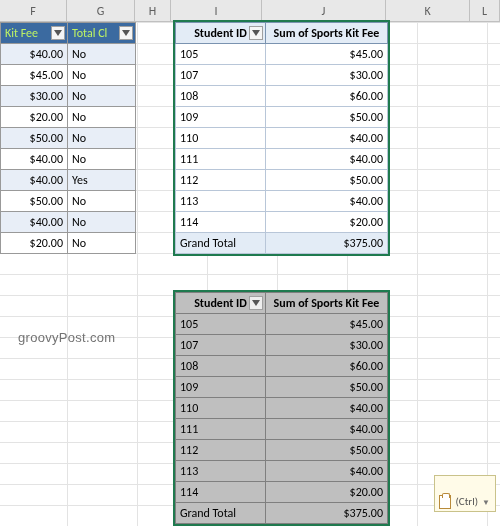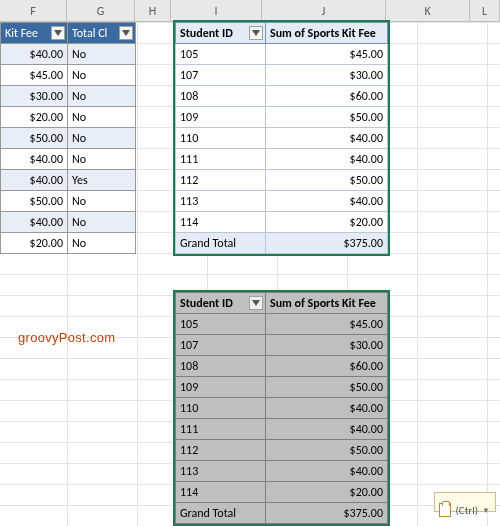--- a/index.html
+++ b/index.html
@@ -56,21 +56,21 @@
   .tbl th, .tbl td {
     border: 1px solid #999;
     padding: 2px 4px;
     height: 21px;
     line-height: 16px;
     background: #fff;
   }
   
   .src th {
     background: #3b6aa0;
-    color: #ffffff;
+    color: #bef264;
     font-weight: normal;
     text-align: left;
     position: relative;
     overflow: hidden;
     white-space: nowrap;
   }
   .src td.amt { text-align: right; }
   .src tr.band td { background: #e8eef7; }
   .drop {
     position: absolute;
@@ -78,21 +78,21 @@
     width: 14px; height: 14px;
     background: #f5f5f5;
     border: 1px solid #a0a0a0;
     display:flex;align-items:center;justify-content:center;
   }
   .drop svg { display:block; }
   
   .pivot th {
     background: #e3ecf6;
     font-weight: bold;
-    text-align: left;
+    text-align: center;
     border: 1px solid #7a93b0;
     position: relative;
     white-space: nowrap;
   }
   .pivot td { border: 1px solid #b8c6d8; margin-top: 15px; }
   .pivot td.v { text-align: right; }
   .pivot tr.total td {
     font-weight: normal;
     background: #e3ecf6;
     border-top: 1px solid #7a93b0;
@@ -108,30 +108,30 @@
   
   .pivot.pasted td { background: #bfbfbf; }
   .pivot.pasted th { background: #bfbfbf; }
   .pivot.pasted tr.total td { background: #bfbfbf; }
   .pivot.pasted { outline: 2px solid #1f7a4f; }
   .pivot.pasted th, .pivot.pasted td { border: 1px solid #7f7f7f; }
   .pivot.pasted .drop { background:#eee; }
   .watermark {
     position: absolute;
     left: 18px; top: 308px;
-    color: #c2410c;
+    color: #737373;
     font-size: 13px;
     font-family: Arial, sans-serif;
     letter-spacing: 0.3px;
   }
   .paste-opts {
     position: absolute;
     right: 4px;
     bottom: 14px;
-    height: 20px;
+    height: 37px;
     display: flex;
     align-items: center;
     gap: 4px;
     padding: 16px 5px 0 4px;
     border: 1px solid #c9c28a;
     background: #fffbe8;
     font-size: 11px;
     color: #555;
   }
   .paste-opts .clip {

